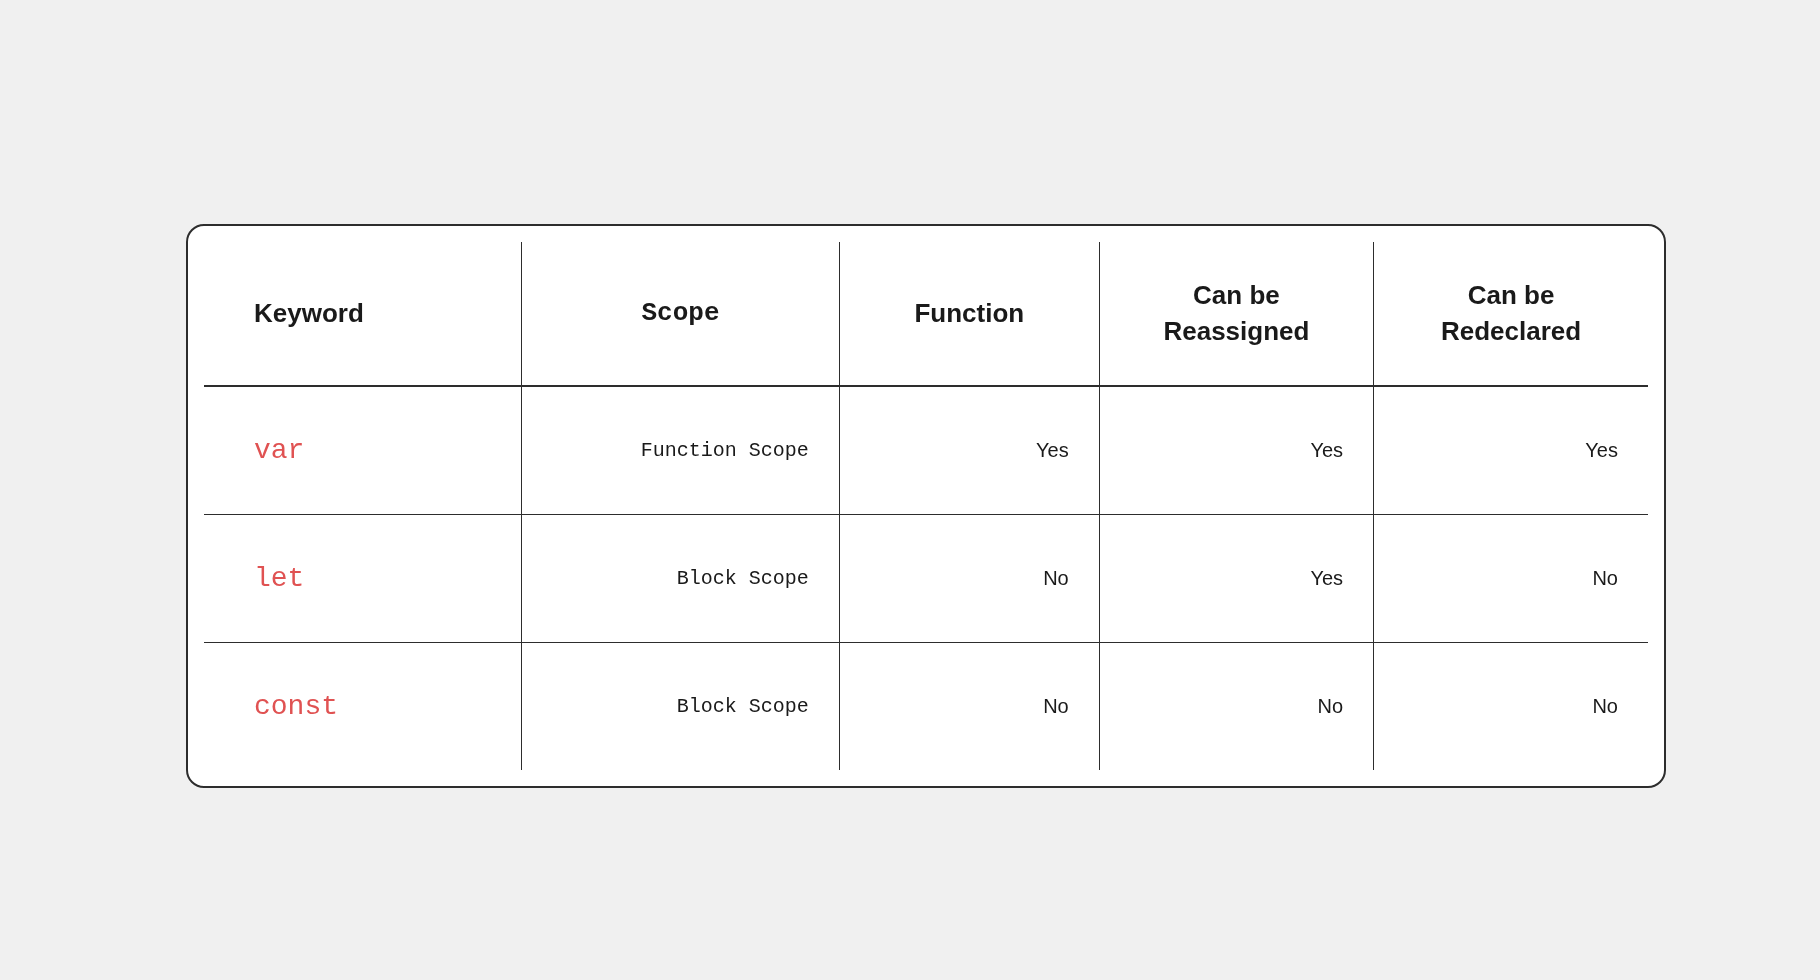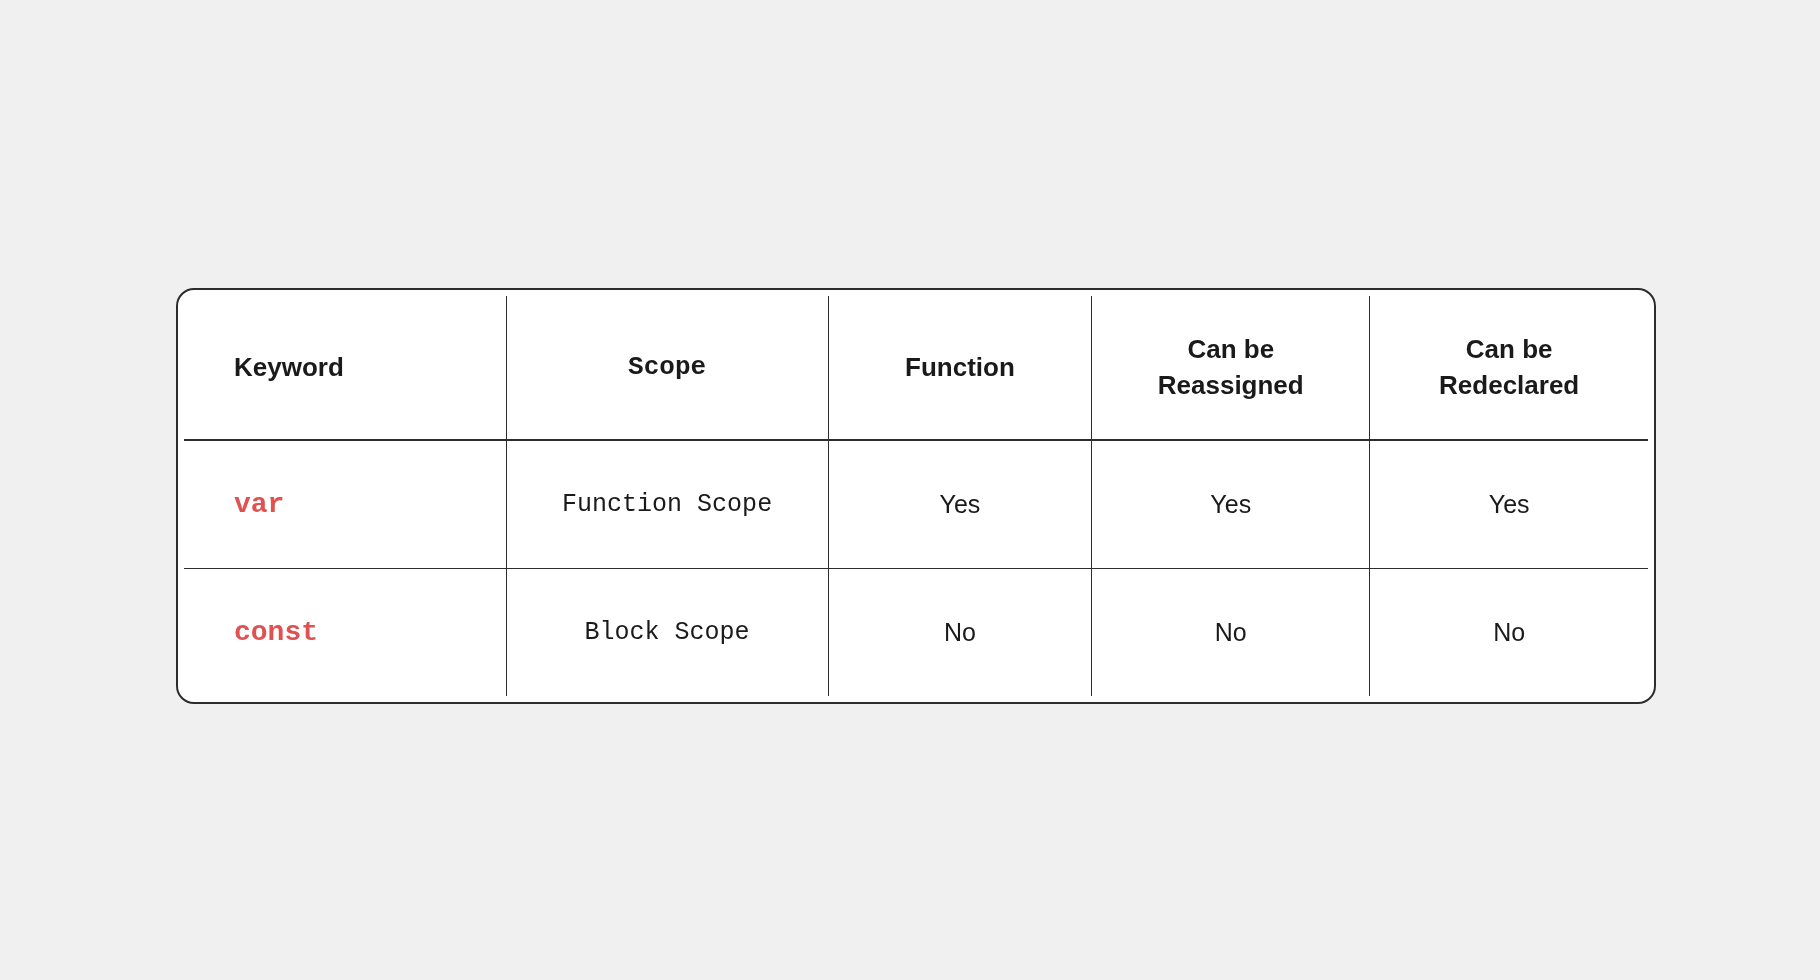--- a/index.html
+++ b/index.html
@@ -1,17 +1,17 @@
 <!DOCTYPE html>
 <html><head>
   <meta charset="utf-8">
   <style>
     * {
       margin: 0;
-      padding: 6px;
+      padding: 16px;
       box-sizing: border-box;
     }
 
     body {
       width: 1820px;
       height: 980px;
       background: #f0f0f0;
       display: flex;
       align-items: center;
       justify-content: center;
@@ -44,39 +44,39 @@
     }
 
     thead tr th:last-child {
       border-right: none;
     }
 
     tbody tr td {
       border-bottom: 1px solid #2d2d2d;
       border-right: 1px solid #2d2d2d;
       padding: 48px 30px;
-      text-align: center;
-      font-size: 25px;
+      text-align: right;
+      font-size: 20px;
       font-weight: 400;
       color: #1a1a1a;
     }
 
     tbody tr:last-child td {
       border-bottom: none;
       margin-top: 7px;
     }
 
     tbody tr td:last-child {
       border-right: none;
     }
 
     .keyword-cell {
       color: #e05252;
       font-size: 28px;
-      font-weight: 700;
+      font-weight: 400;
       font-family: 'Courier New', Courier, monospace;
       text-align: left;
       padding-left: 50px;
     }
 
     .col-keyword {
       width: 22%;
       text-align: left;
       padding-left: 50px;
     }
@@ -101,20 +101,27 @@
     </thead>
     <tbody>
       <tr>
         <td class="keyword-cell col-keyword">var</td>
         <td class="col-scope">Function Scope</td>
         <td class="col-hoisting">Yes</td>
         <td class="col-reassigned">Yes</td>
         <td class="col-redeclared">Yes</td>
       </tr>
       <tr>
+        <td class="keyword-cell col-keyword">let</td>
+        <td class="col-scope">Block Scope</td>
+        <td class="col-hoisting">No</td>
+        <td class="col-reassigned">Yes</td>
+        <td class="col-redeclared">No</td>
+      </tr>
+      <tr>
         <td class="keyword-cell col-keyword">const</td>
         <td class="col-scope">Block Scope</td>
         <td class="col-hoisting">No</td>
         <td class="col-reassigned">No</td>
         <td class="col-redeclared">No</td>
       </tr>
     </tbody>
   </table>
 </div>
 

